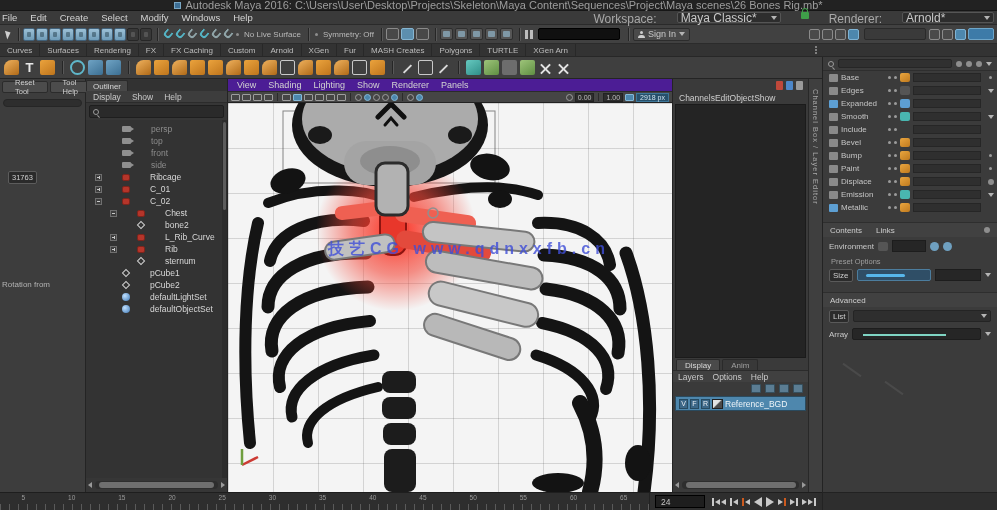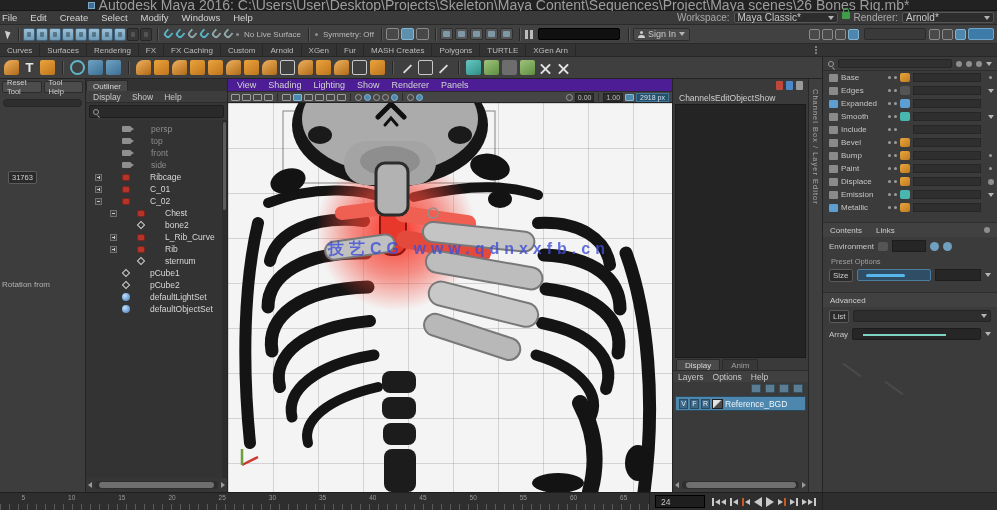--- a/index.html
+++ b/index.html
@@ -1,26 +1,26 @@
 <!DOCTYPE html>
 <html><head>
 <meta charset="utf-8">
 <style>
 *{box-sizing:border-box;margin:0;padding:0}
 html,body{width:997px;height:510px;overflow:hidden}
 body{font-family:"Liberation Sans",sans-serif;background:#373737;color:#c9c9c9;font-size:9px;position:relative}
 .vsep{width:1px;height:13px;background:#262626;box-shadow:1px 0 0 #585858;margin:0 4px;flex:none}
 .caret{width:0;height:0;border-left:3px solid transparent;border-right:3px solid transparent;border-top:4px solid #b5b5b5;flex:none}
 
-#titlebar{height:11px;background:#222;display:flex;align-items:center;justify-content:center;gap:4px;font-size:14px;color:#9d9d9d;border-bottom:1px solid #161616}
+#titlebar{height:11px;background:#222;display:flex;align-items:center;justify-content:center;gap:4px;font-size:11px;color:#9d9d9d;border-bottom:1px solid #161616}
 #titlebar .appicon{width:7px;height:7px;background:#3d6f96;border:1px solid #7aa7c4;flex:none}
 
 #menubar{height:14px;background:#3a3a3a;display:flex;align-items:center;gap:13px;padding-left:2px;font-size:9.5px;color:#d4d4d4;position:relative;border-bottom:1px solid #2a2a2a}
 .menu-item{cursor:default}
-#wsbox{position:absolute;right:3px;top:1px;display:flex;align-items:flex-start;gap:4px;font-size:10px;color:#a8a8a8}
+#wsbox{position:absolute;right:3px;top:1px;display:flex;align-items:flex-start;gap:20px;font-size:12px;color:#a8a8a8}
 .dd{height:11px;background:#2d2d2d;border:1px solid #555;border-radius:2px;display:flex;align-items:center;justify-content:space-between;padding:0 3px;color:#c9c9c9}
 .lock{width:8px;height:7px;background:#3f9e49;border-radius:1px;position:relative;flex:none}
 .lock:before{content:"";position:absolute;top:-4px;left:1px;width:4px;height:4px;border:1px solid #3f9e49;border-bottom:none;border-radius:3px 3px 0 0}
 
 #statusline{height:19px;background:#414141;display:flex;align-items:center;padding:0 3px;border-bottom:1px solid #2b2b2b}
 .cursor-ic{width:0;height:0;border-left:5px solid #cfcfcf;border-top:3px solid transparent;border-bottom:6px solid transparent;transform:rotate(-15deg);margin:0 3px}
 .sl-btn{width:12px;height:13px;border-radius:2px;background:linear-gradient(#9cc0d6,#6f9cb8);border:1px solid #41617a;margin-right:1px;position:relative;flex:none}
 .sl-btn:after{content:"";position:absolute;inset:3px;background:#2e4858;border-radius:1px;opacity:.55}
 .sl-btn.dk{background:#383838;border-color:#262626}
 .sl-btn.dk:after{background:#6c6c6c}
@@ -62,21 +62,21 @@
 .si.xx{background:transparent;position:relative}
 .si.xx:before,.si.xx:after{content:"";position:absolute;left:1px;right:1px;top:50%;height:2px;background:#e3e3e3}
 .si.xx:before{transform:rotate(45deg)}.si.xx:after{transform:rotate(-45deg)}
 .si.tletter{background:transparent;color:#e8e8e8;font-weight:bold;font-size:13px;display:flex;align-items:center;justify-content:center}
 .si.ring{background:transparent;border:2px solid #5fb6c9;border-radius:50%}
 
 #main{display:flex;height:413px}
 
 #toolsettings{width:86px;background:#3d3d3d;border-right:1px solid #242424;padding-top:2px}
 .ts-btns{display:flex;gap:2px;padding:0 2px}
-.ts-btn{height:12px;background:#4c4c4c;border:1px solid #2b2b2b;border-radius:2px;font-size:7.5px;display:flex;align-items:center;padding:0 4px;color:#d0d0d0;flex:1;justify-content:center}
+.ts-btn{height:12px;background:#4c4c4c;border:1px solid #2b2b2b;border-radius:2px;font-size:7.5px;display:flex;align-items:center;padding:0 12px;color:#d0d0d0;flex:1;justify-content:center}
 .groove{height:8px;background:#2e2e2e;border:1px solid #262626;border-radius:4px;margin:6px 3px}
 .chip{display:inline-block;background:#2a2a2a;border:1px solid #5c5c5c;border-radius:2px;font-size:7.5px;padding:1px 3px;margin:58px 0 0 8px;color:#cfcfcf}
 .ts-note{font-size:8px;color:#b2b2b2;margin:96px 0 0 2px}
 
 #outliner{width:142px;background:#363636;border-right:1px solid #242424;display:flex;flex-direction:column}
 .ol-tabrow{height:12px;background:#323232;display:flex;align-items:flex-end}
 .ol-tab{height:11px;background:#484848;border:1px solid #2a2a2a;border-bottom:none;border-radius:2px 2px 0 0;font-size:8px;padding:0 6px;display:flex;align-items:center;color:#d6d6d6}
 .ol-menus{height:12px;display:flex;gap:11px;font-size:8.5px;align-items:center;padding-left:7px;background:#3d3d3d;border-bottom:1px solid #2b2b2b}
 .ol-search{height:13px;margin:2px 3px;background:#2a2a2a;border:1px solid #1e1e1e;border-radius:2px;display:flex;align-items:center;gap:3px;padding:0 3px}
 .srch-ic{width:6px;height:6px;border:1px solid #9a9a9a;border-radius:50%;position:relative;flex:none}

